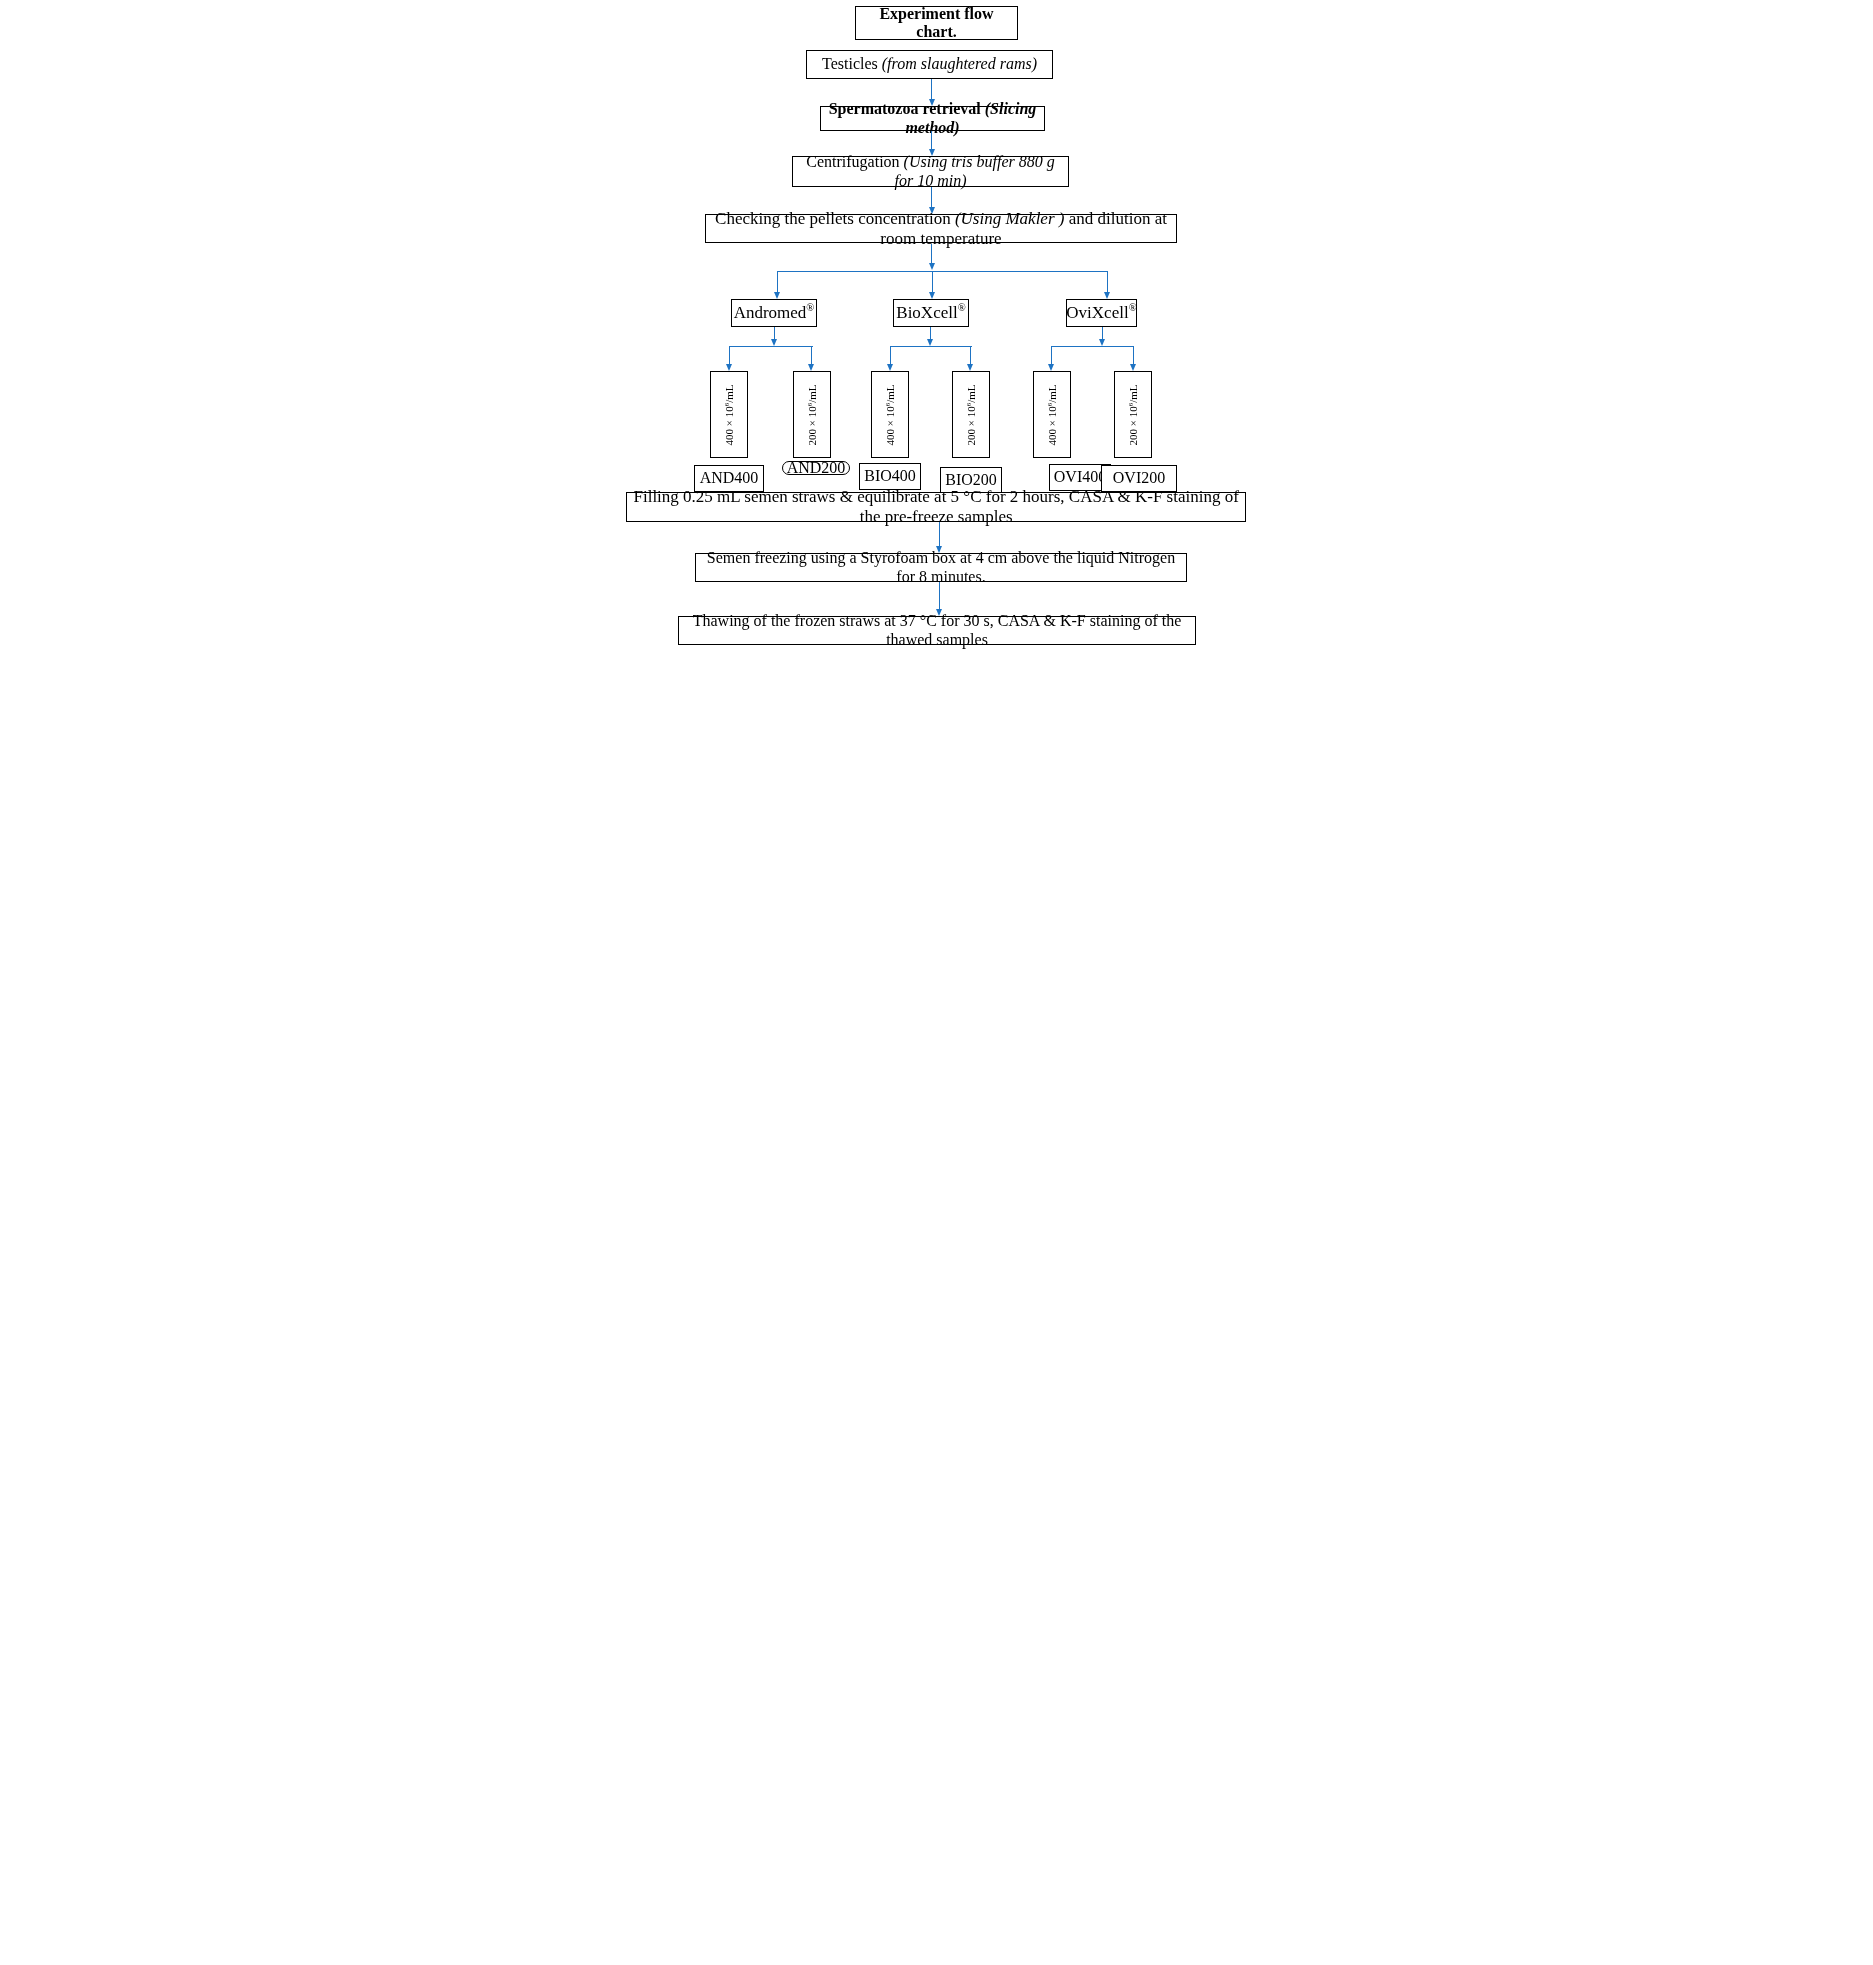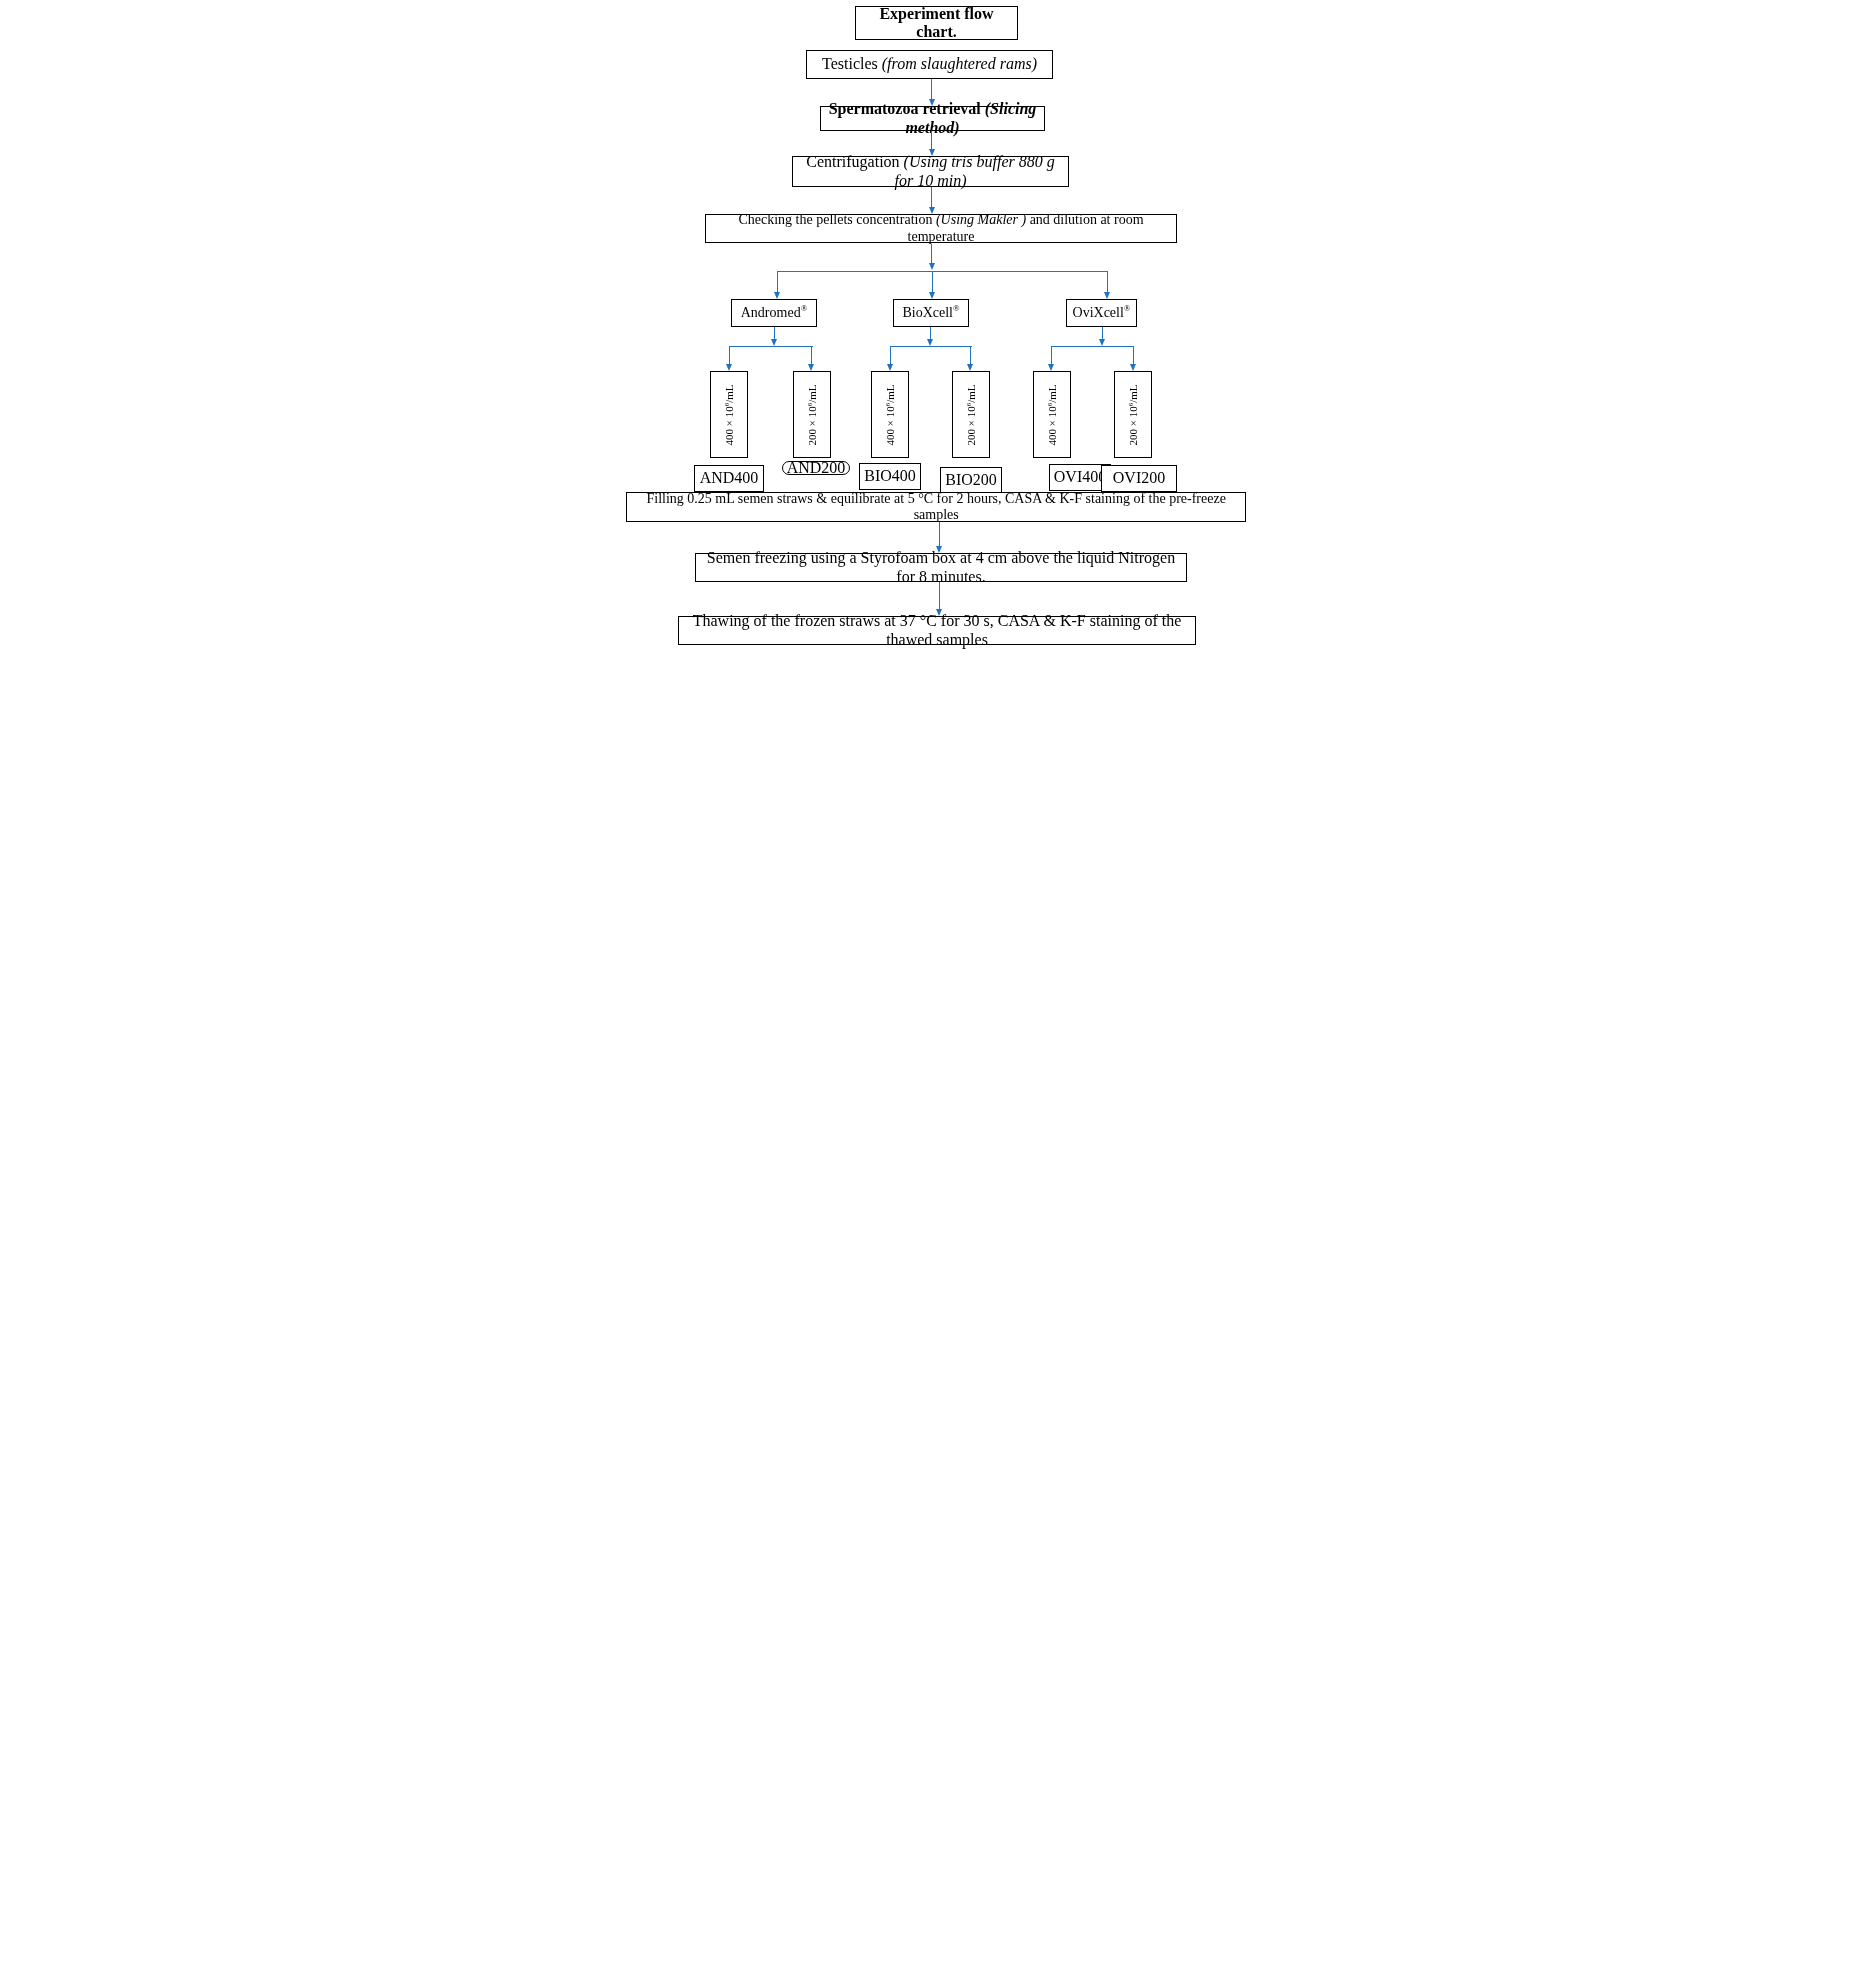--- a/index.html
+++ b/index.html
@@ -45,21 +45,21 @@
     font-size: 11px;
   }
   .stem, .hline { position: absolute; background: var(--arrow); }
   .head {
     position: absolute;
     width: 0; height: 0;
     border-left: 3.5px solid transparent;
     border-right: 3.5px solid transparent;
     border-top: 7px solid var(--arrow);
   }
-  .fs26 { font-size: 14px; }
+  .fs26 { font-size: 17px; }
 </style>
 </head>
 <body>
 
 <div id="canvas">
 
   <div class="box bold" style="left:231px; top:6.2px; width:163px; height:34px;">
     <span>Experiment flow chart.</span>
   </div>
 

